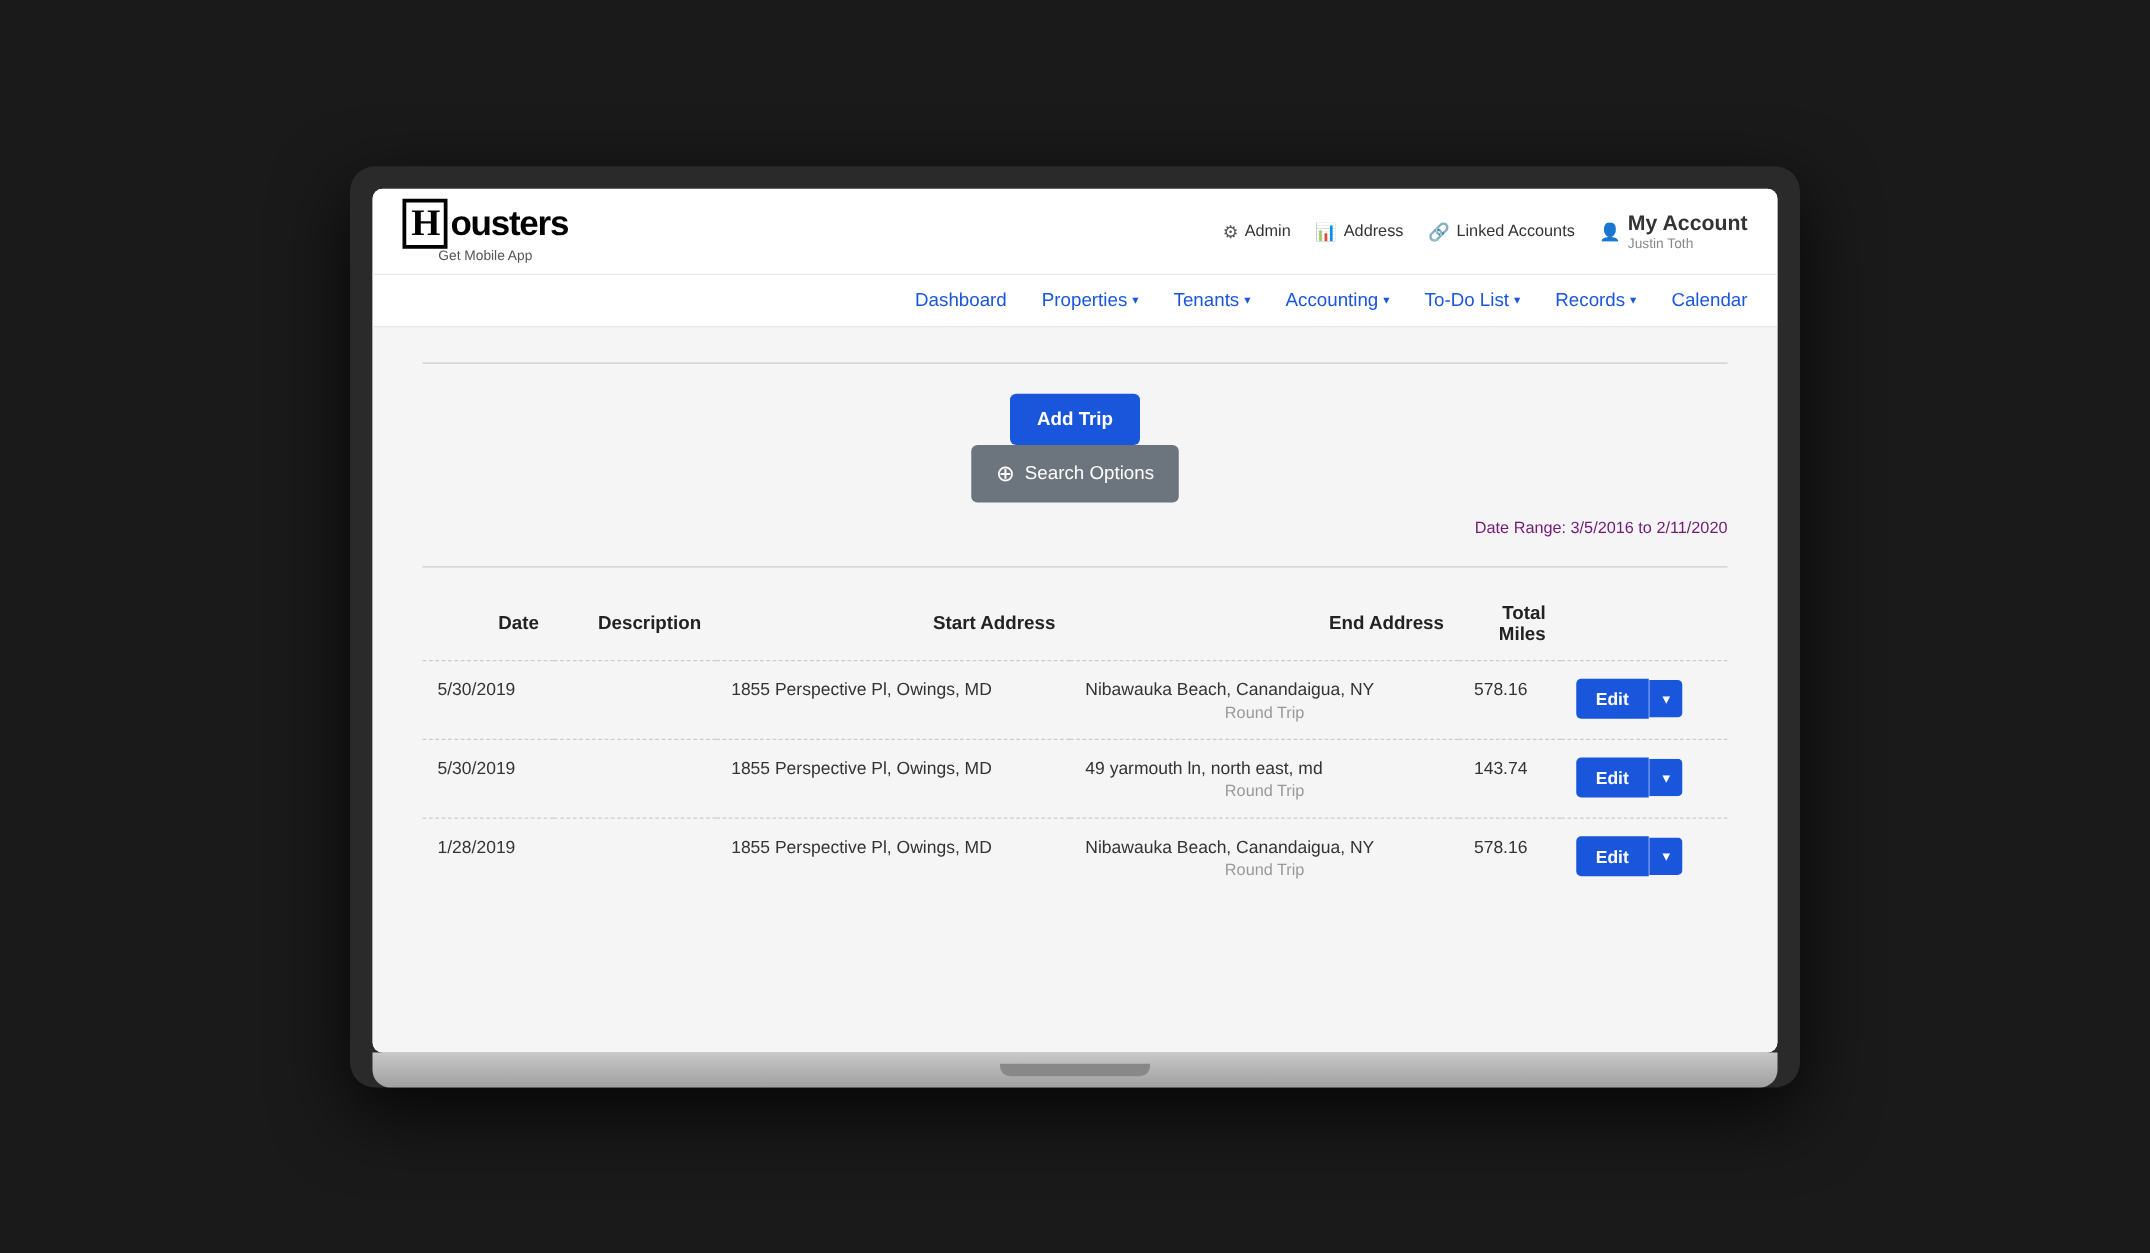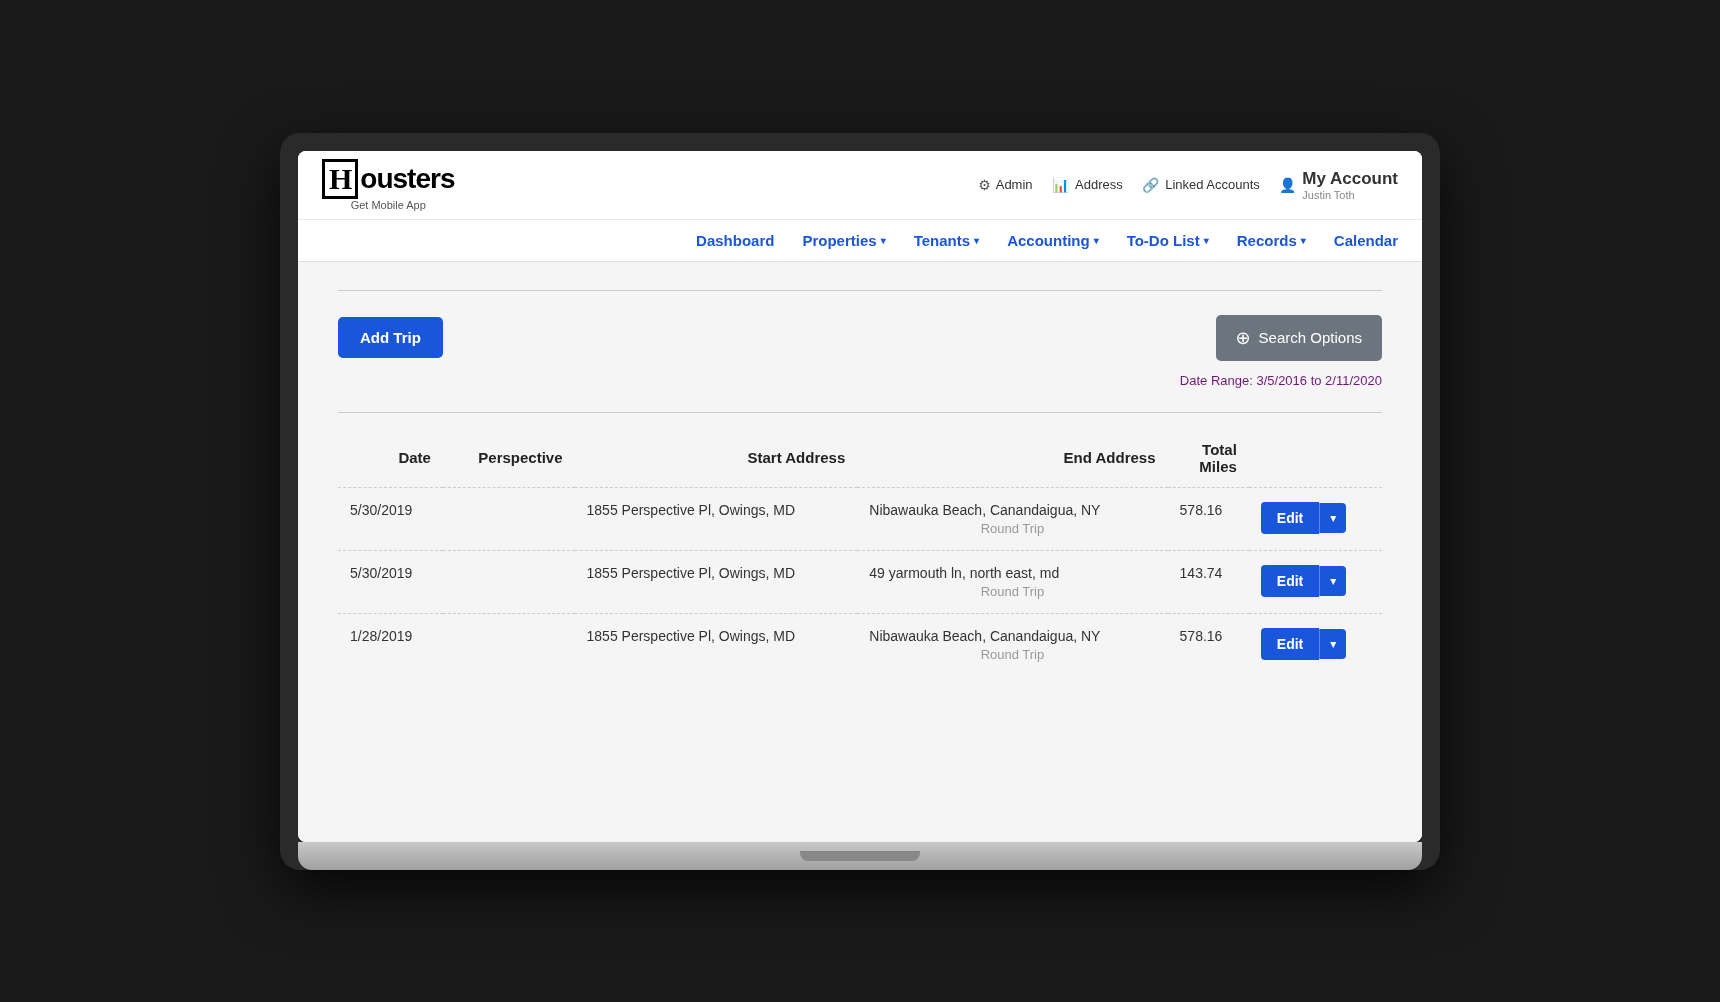--- a/index.html
+++ b/index.html
@@ -101,21 +101,20 @@
 
     
     .main-nav {
       display: flex;
       align-items: flex-start;
       padding: 0 24px;
       background: #fff;
       border-bottom: 1px solid #e0e0e0;
       gap: 28px;
       justify-content: flex-end;
-      font-weight: bold;
     }
 
     .main-nav-item {
       font-size: 15px;
       color: #1a56db;
       cursor: pointer;
       padding: 12px 0;
       display: flex;
       align-items: center;
       gap: 4px;
@@ -173,20 +172,21 @@
       border: none;
       border-top: 1px solid #ccc;
       margin-bottom: 24px;
     }
 
     .action-bar {
       display: flex;
       align-items: center;
       justify-content: space-between;
       margin-bottom: 12px;
+      flex-direction: column;
     }
 
     .btn-add {
       background: #1a56db;
       color: #fff;
       border: none;
       padding: 12px 22px;
       font-size: 15px;
       font-weight: 600;
       border-radius: 5px;
@@ -365,21 +365,21 @@
       </div>
 
       <div class="date-range">Date Range: 3/5/2016 to 2/11/2020</div>
 
       <hr class="section-divider">
 
       <table class="trips-table">
         <thead>
           <tr>
             <th>Date</th>
-            <th>Perspective</th>
+            <th>Description</th>
             <th>Start Address</th>
             <th>End Address</th>
             <th>Total<br>Miles</th>
             <th></th>
           </tr>
         </thead>
         <tbody>
 
           <tr>
             <td>5/30/2019</td>

